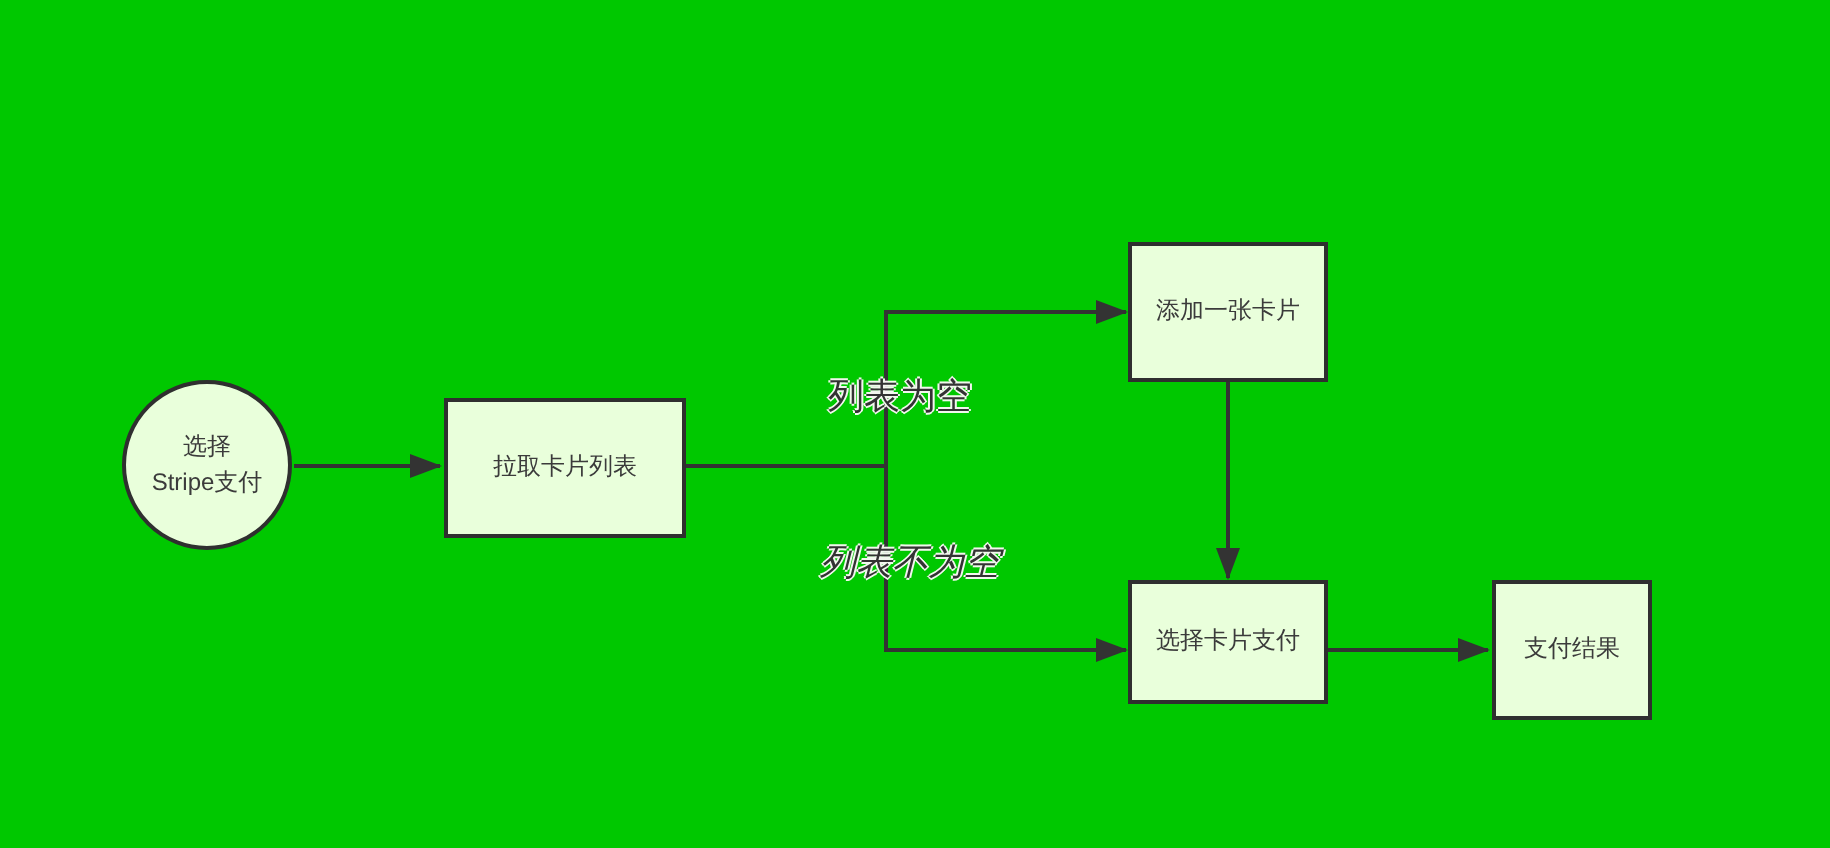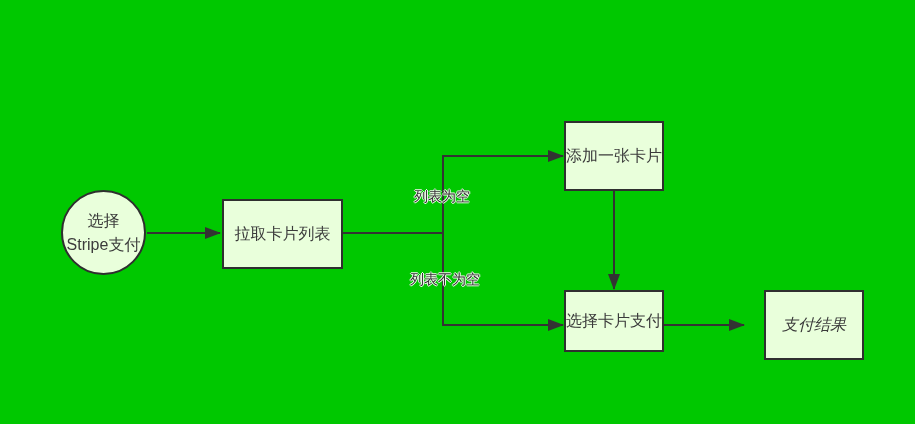--- a/index.html
+++ b/index.html
@@ -15,48 +15,48 @@
     position: absolute;
     left: 0; top: 0;
     width: 915px; height: 424px;
   }
   .node {
     position: absolute;
     box-sizing: border-box;
     background: #E9FFDB;
     border: 2px solid #2F2F2F;
     color: #3B3B3B;
-    font-size: 16px;
+    font-size: 12px;
     line-height: 1.45;
     display: flex;
     align-items: center;
     justify-content: center;
     text-align: center;
     white-space: pre-line;
   }
   .node.circle {
     left: 61px; top: 190px;
     width: 85px; height: 85px;
     border-radius: 50%;
     text-align: center;
   }
   .node.fetch  { left: 222px; top: 199px; width: 121px; height: 70px; }
   .node.add    { left: 564px; top: 121px; width: 100px; height: 70px; }
   .node.pay    { left: 564px; top: 290px; width: 100px; height: 62px; }
-  .node.result { left: 764px; top: 290px; width: 100px; height: 70px; font-style: italic; }
+  .node.result { left: 746px; top: 290px; width: 80px; height: 70px; }
   .edge-label {
     position: absolute;
     color: #333333;
-    font-size: 14px;
+    font-size: 18px;
     line-height: 1.1;
     text-shadow: 1px 0 0 #F2F7EE, -1px 0 0 #F2F7EE, 0 1px 0 #F2F7EE, 0 -1px 0 #F2F7EE;
     white-space: nowrap;
   }
   .edge-label.empty     { left: 414px; top: 189px; }
-  .edge-label.not-empty { left: 410px; top: 272px; }
+  .edge-label.not-empty { left: 410px; top: 272px; font-style: italic; }
 </style>
 </head>
 <body>
 
 <div class="canvas">
 
   <svg class="edge-layer" width="915" height="424" viewBox="0 0 915 424" xmlns="http://www.w3.org/2000/svg">
     <defs>
       <marker id="arrow" markerUnits="userSpaceOnUse" markerWidth="16" markerHeight="12" refX="15" refY="6" orient="auto">
         <path d="M0,0 L16,6 L0,12 Z" fill="#333333"></path>

